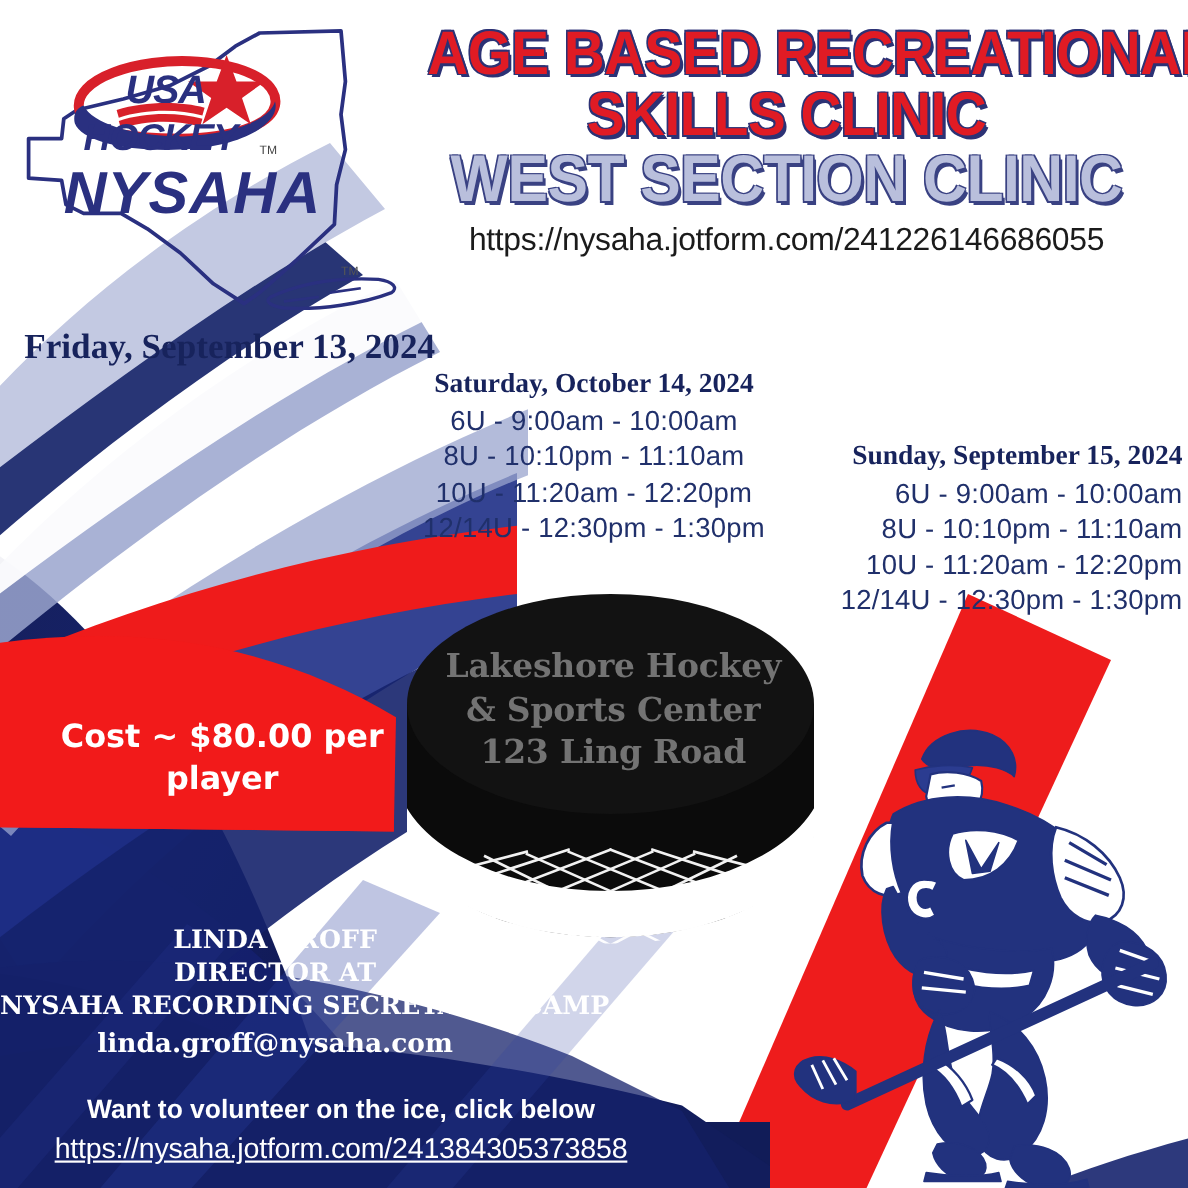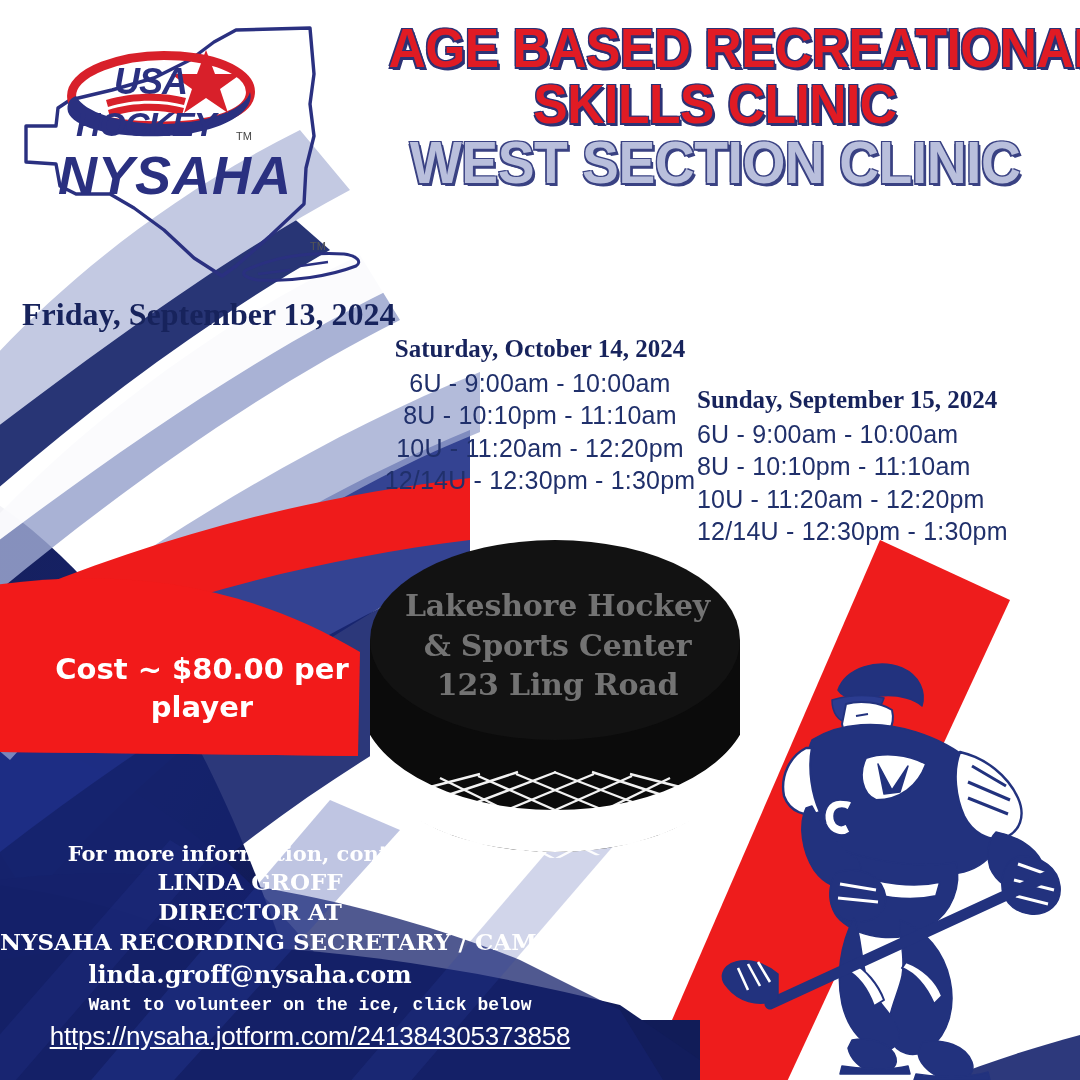--- a/index.html
+++ b/index.html
@@ -86,21 +86,21 @@
   .sched-rows { margin-top: 4px; }
 
   #sched-fri { left: 22px; top: 296px; text-align: center; width: 360px; }
   #sched-fri .sched-day { font-size: 32px; }
   #sched-fri .sched-row { font-size: 25px; line-height: 1.29; }
 
   #sched-sat { left: 345px; top: 335px; text-align: center; width: 390px; }
   #sched-sat .sched-day { font-size: 25px; }
   #sched-sat .sched-row { font-size: 25px; line-height: 1.29; }
 
-  #sched-sun { left: 697px; top: 386px; text-align: left; width: 378px; }
+  #sched-sun { left: 697px; top: 401px; text-align: right; width: 378px; }
   #sched-sun .sched-day { font-size: 25px; }
   #sched-sun .sched-row { font-size: 25px; line-height: 1.29; }
 
   
   .cost-banner {
     position: absolute; left: 42px; top: 650px;
     width: 320px;
     color: #ffffff;
     font-family: "DejaVu Sans", sans-serif;
     font-weight: 700;
@@ -143,23 +143,23 @@
   .c-l5 { font-size: 24px; margin-top: 2px; }
 
   
   .volunteer {
     position: absolute; left: 0px; top: 995px;
     width: 620px; text-align: center;
     color: #ffffff;
     z-index: 6;
   }
   .vol-head {
-    font-family: Liberation Mono, monospace;
-    font-weight: 700;
-    font-size: 18px;
+    font-family: Liberation Sans, sans-serif;
+    font-weight: 700;
+    font-size: 24px;
     white-space: nowrap;
   }
   .vol-url {
     margin-top: 6px;
     font-family: "Liberation Sans Narrow", "Liberation Sans", sans-serif;
     font-size: 26px;
     color: #ffffff;
     text-decoration: underline;
     letter-spacing: -0.2px;
     white-space: nowrap;
@@ -392,20 +392,21 @@
       </g>
 
       <text x="44" y="186" font-family="'Liberation Sans Narrow','Liberation Sans', sans-serif" font-size="54" font-weight="700" font-style="italic" fill="#2A3080" letter-spacing="1">NYSAHA</text>
     </svg>
   </div>
 
   <div class="title-block">
     <div class="title-line title-red">AGE BASED RECREATIONAL</div>
     <div class="title-line title-red l2">SKILLS CLINIC</div>
     <div class="title-line title-blue">WEST SECTION CLINIC</div>
+    <div class="title-url">https://nysaha.jotform.com/241226146686055</div>
   </div>
 
   <div class="sched" id="sched-fri">
     <div class="sched-day">Friday, September 13, 2024</div>
   </div>
 
   <div class="sched" id="sched-sat">
     <div class="sched-day">Saturday, October 14, 2024</div>
     <div class="sched-rows">
       <div class="sched-row">6U - 9:00am - 10:00am</div>
@@ -430,21 +431,20 @@
     <div>player</div>
   </div>
 
   <div class="puck-text">
     <div>Lakeshore Hockey</div>
     <div>&amp; Sports Center</div>
     <div>123 Ling Road</div>
   </div>
 
   <div class="contact">
-    <div class="contact-line c-l1">For more information, contact:</div>
     <div class="contact-line c-l2">LINDA GROFF</div>
     <div class="contact-line c-l4">DIRECTOR AT</div>
     <div class="contact-line c-l3">NYSAHA RECORDING SECRETARY / CAMP</div>
     <div class="contact-line c-l5">linda.groff@nysaha.com</div>
   </div>
 
   <div class="volunteer">
     <div class="vol-head">Want to volunteer on the ice, click below</div>
     <div class="vol-url"> https://nysaha.jotform.com/241384305373858</div>
   </div>

